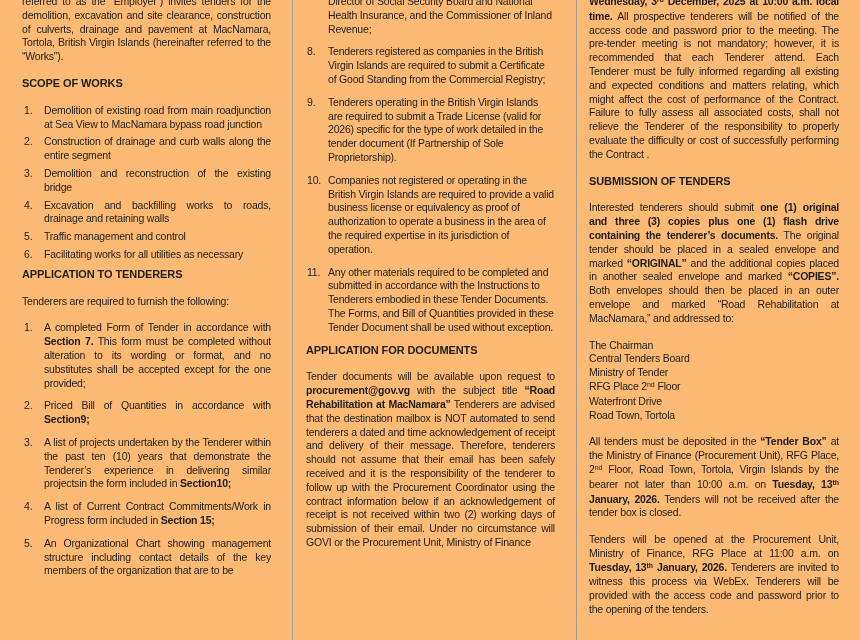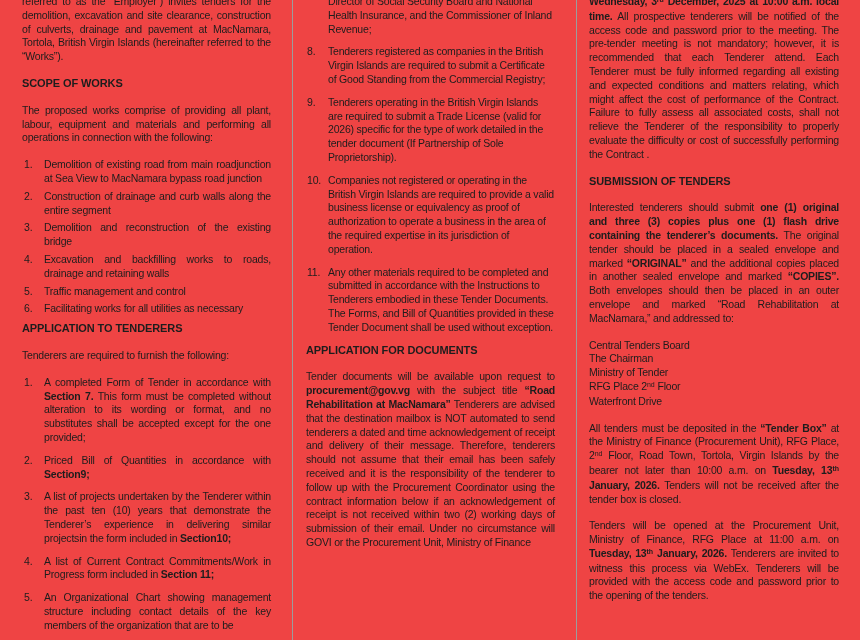--- a/index.html
+++ b/index.html
@@ -1,21 +1,21 @@
 <!DOCTYPE html>
 <html><head>
 <meta charset="utf-8">
 <style>
   html,body { margin:0; padding:0; }
   body {
     width:860px; height:640px; overflow:hidden; position:relative;
     background:#ffffff; color:#1d1d1d;
     font-family:"Liberation Sans", sans-serif;
   }
-  .page { position:absolute; inset:0; overflow:hidden; background:#ef4444;padding-left:15px; }
+  .page { position:absolute; inset:0; overflow:hidden; background:#fdba74;padding-left:15px; }
   .col {
     position:absolute; top:-5px;
     font-size:10.5px; line-height:13.8px; letter-spacing:-0.2px;
   }
   .col-0 { left:22px;  width:249px; }
   .col-1 { left:306px; width:249px; }
   .col-2 { left:589px; width:250px; }
   .divider { position:absolute; top:0; bottom:0; width:1px; background:#9c9c9c; }
   .d1 { left:292px; }
   .d2 { left:576px; }
@@ -34,53 +34,53 @@
   b { font-weight:bold; }
   .sup { font-size:7px; position:relative; top:-3.2px; letter-spacing:0; }
 </style>
 </head>
 <body>
 
 <div class="page">
   <div class="col col-0">
       <div class="para">referred to as the “Employer”) invites tenders for the demolition, excavation and site clearance, construction of culverts, drainage and pavement at MacNamara, Tortola, British Virgin Islands (hereinafter referred to the “Works”).</div>
       <div class="heading">SCOPE OF WORKS</div>
-      <div class="para">The proposed works comprise of providing all plant, labour, equipment and materials and performing all operations in connection with the following:</div>
       <div class="li scope"><span class="marker">1.</span>Demolition of existing road from main roadjunction at Sea View to MacNamara bypass road junction</div>
       <div class="li scope"><span class="marker">2.</span>Construction of drainage and curb walls along the entire segment</div>
       <div class="li scope"><span class="marker">3.</span>Demolition and reconstruction of the existing bridge</div>
       <div class="li scope"><span class="marker">4.</span>Excavation and backfilling works to roads, drainage and retaining walls</div>
       <div class="li scope"><span class="marker">5.</span>Traffic management and control</div>
       <div class="li scope"><span class="marker">6.</span>Facilitating works for all utilities as necessary</div>
       <div class="heading">APPLICATION TO TENDERERS</div>
       <div class="para">Tenderers are required to furnish the following:</div>
       <div class="li instr"><span class="marker">1.</span>A completed Form of Tender in accordance with <b>Section 7.</b> This form must be completed without alteration to its wording or format, and no substitutes shall be accepted except for the one provided;</div>
       <div class="li instr"><span class="marker">2.</span>Priced Bill of Quantities in accordance with <b>Section9;</b></div>
       <div class="li instr"><span class="marker">3.</span>A list of projects undertaken by the Tenderer within the past ten (10) years that demonstrate the Tenderer’s experience in delivering similar projectsin the form included in <b>Section10;</b></div>
-      <div class="li instr"><span class="marker">4.</span>A list of Current Contract Commitments/Work in Progress form included in <b>Section 11;</b></div>
+      <div class="li instr"><span class="marker">4.</span>A list of Current Contract Commitments/Work in Progress form included in <b>Section 15;</b></div>
       <div class="li instr"><span class="marker">5.</span>An Organizational Chart showing management structure including contact details of the key members of the organization that are to be</div>
     </div>
   <div class="divider d1"></div>
   <div class="col col-1">
       <div class="li mid"><span class="marker"></span>Director of Social Security Board and National Health Insurance, and the Commissioner of Inland Revenue;</div>
       <div class="li mid"><span class="marker">8.</span>Tenderers registered as companies in the British Virgin Islands are required to submit a Certificate of Good Standing from the Commercial Registry;</div>
       <div class="li mid"><span class="marker">9.</span>Tenderers operating in the British Virgin Islands are required to submit a Trade License (valid for 2026) specific for the type of work detailed in the tender document (If Partnership of Sole Proprietorship).</div>
       <div class="li mid"><span class="marker">10.</span>Companies not registered or operating in the British Virgin Islands are required to provide a valid business license or equivalency as proof of authorization to operate a business in the area of the required expertise in its jurisdiction of operation.</div>
       <div class="li mid"><span class="marker">11.</span>Any other materials required to be completed and submitted in accordance with the Instructions to Tenderers embodied in these Tender Documents. The Forms, and Bill of Quantities provided in these Tender Document shall be used without exception.</div>
       <div class="heading">APPLICATION FOR DOCUMENTS</div>
       <div class="para">Tender documents will be available upon request to <b>procurement@gov.vg</b> with the subject title <b>“Road Rehabilitation at MacNamara”</b> Tenderers are advised that the destination mailbox is NOT automated to send tenderers a dated and time acknowledgement of receipt and delivery of their message. Therefore, tenderers should not assume that their email has been safely received and it is the responsibility of the tenderer to follow up with the Procurement Coordinator using the contract information below if an acknowledgement of receipt is not received within two (2) working days of submission of their email. Under no circumstance will GOVI or the Procurement Unit, Ministry of Finance</div>
     </div>
   <div class="divider d2"></div>
   <div class="col col-2">
       <div class="para"><b>Wednesday, 3</b><b><span class="sup">rd</span></b><b> December, 2025 at 10:00 a.m. local time.</b> All prospective tenderers will be notified of the access code and password prior to the meeting.  The pre-tender meeting is not mandatory; however, it is recommended that each Tenderer attend.  Each Tenderer must be fully informed regarding all existing and expected conditions and matters relating, which might affect the cost of performance of the Contract. Failure to fully assess all associated costs, shall not relieve the Tenderer of the responsibility to properly evaluate the difficulty or cost of successfully performing the Contract .</div>
       <div class="heading">SUBMISSION OF TENDERS</div>
       <div class="para">Interested tenderers should submit <b>one (1) original and three (3) copies plus one (1) flash drive containing the tenderer’s documents.</b> The original tender should be placed in a sealed envelope and marked <b>“ORIGINAL”</b> and the additional copies placed in another sealed envelope and marked <b>“COPIES”.</b> Both envelopes should then be placed in an outer envelope and marked “Road Rehabilitation at MacNamara,” and addressed to:</div>
       <div class="address">
+        <div class="aline">The Chairman</div>
         <div class="aline">Central Tenders Board</div>
-        <div class="aline">The Chairman</div>
         <div class="aline">Ministry of Tender</div>
         <div class="aline">RFG Place 2<span class="sup">nd</span> Floor</div>
         <div class="aline">Waterfront Drive</div>
+        <div class="aline">Road Town, Tortola</div>
       </div>
       <div class="para">All tenders must be deposited in the <b>“Tender Box”</b> at the Ministry of Finance (Procurement Unit), RFG Place, 2<span class="sup">nd</span> Floor, Road Town, Tortola, Virgin Islands by the bearer not later than 10:00 a.m. on <b>Tuesday, 13</b><b><span class="sup">th</span></b><b> January, 2026.</b> Tenders will not be received after the tender box is closed.</div>
       <div class="para">Tenders will be opened at the Procurement Unit, Ministry of Finance, RFG Place at 11:00 a.m. on <b>Tuesday, 13</b><b><span class="sup">th</span></b><b> January, 2026.</b> Tenderers are invited to witness this process via WebEx. Tenderers will be provided with the access code and password prior to the opening of the tenders.</div>
     </div>
 </div>
 
 </body></html>

